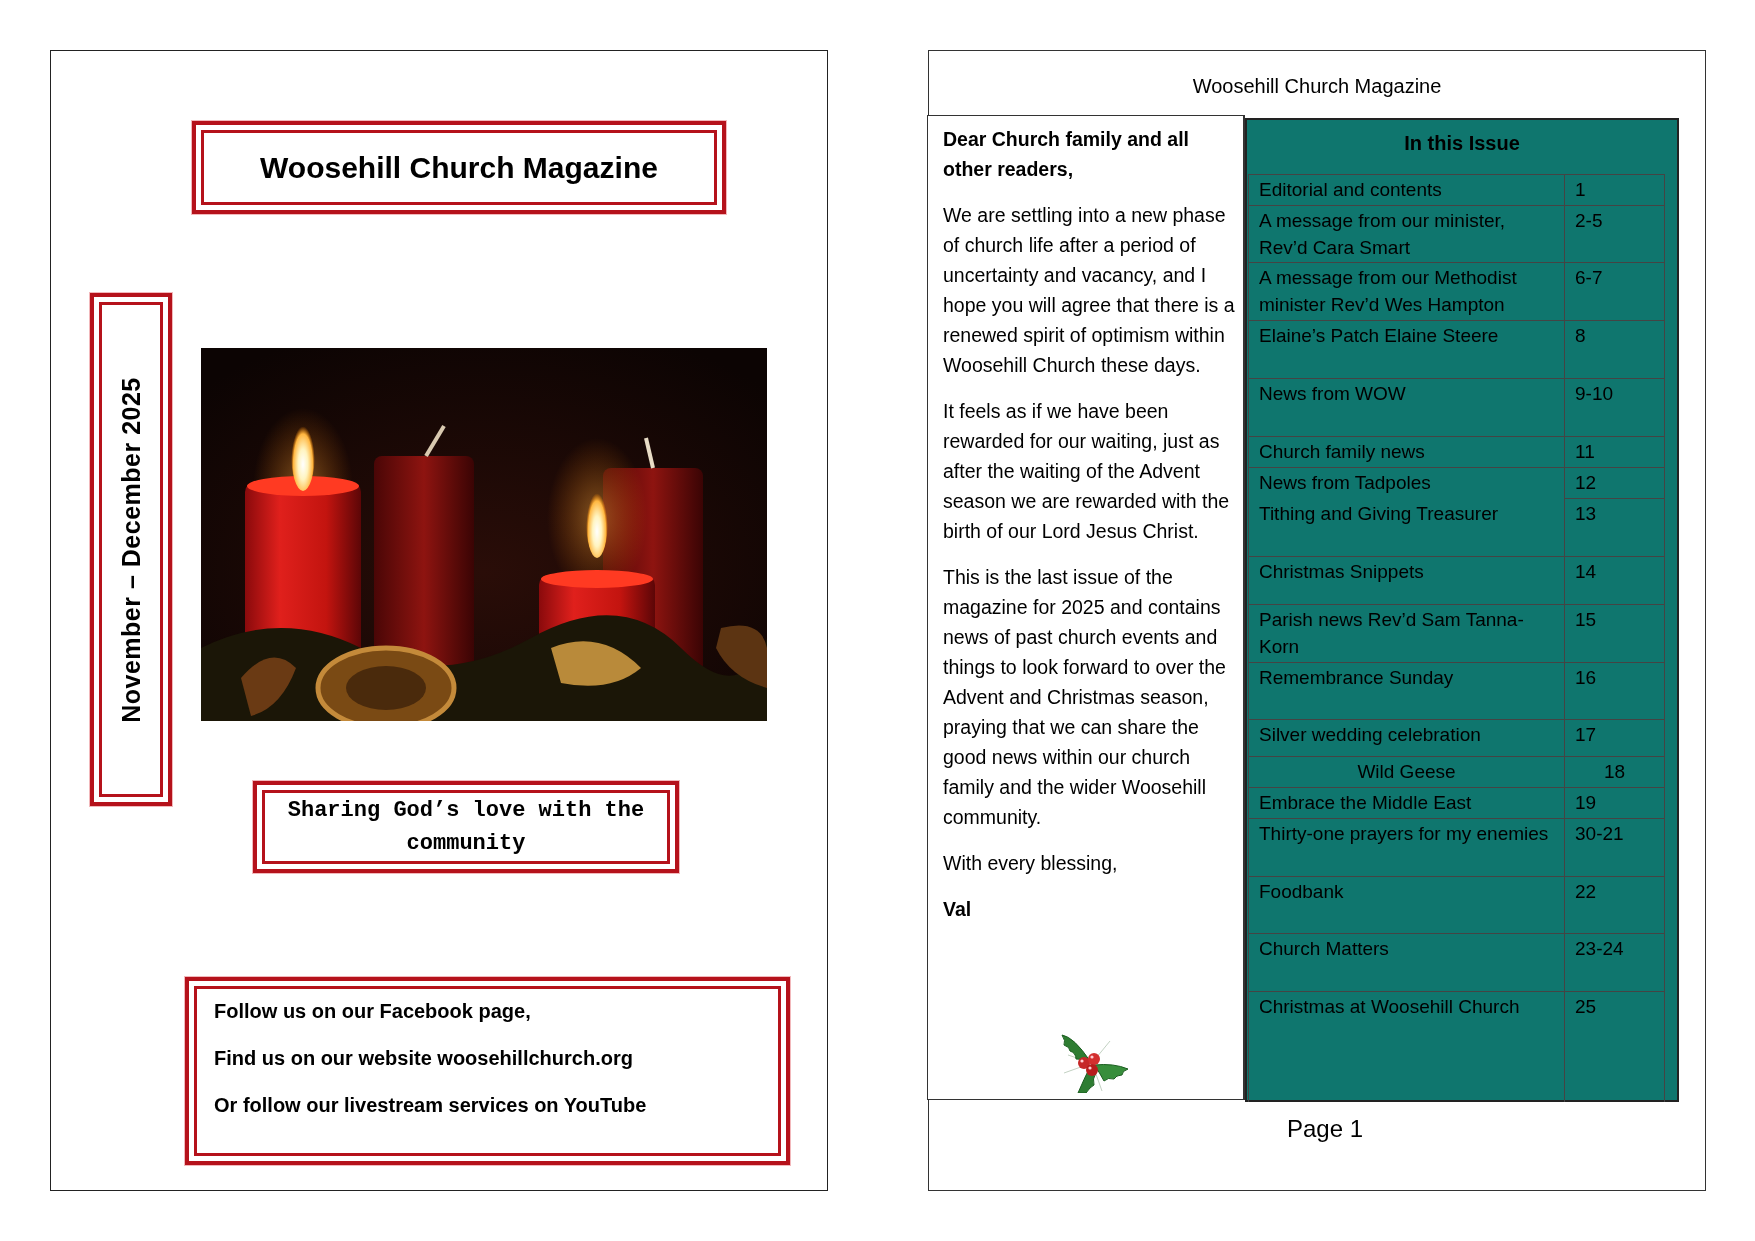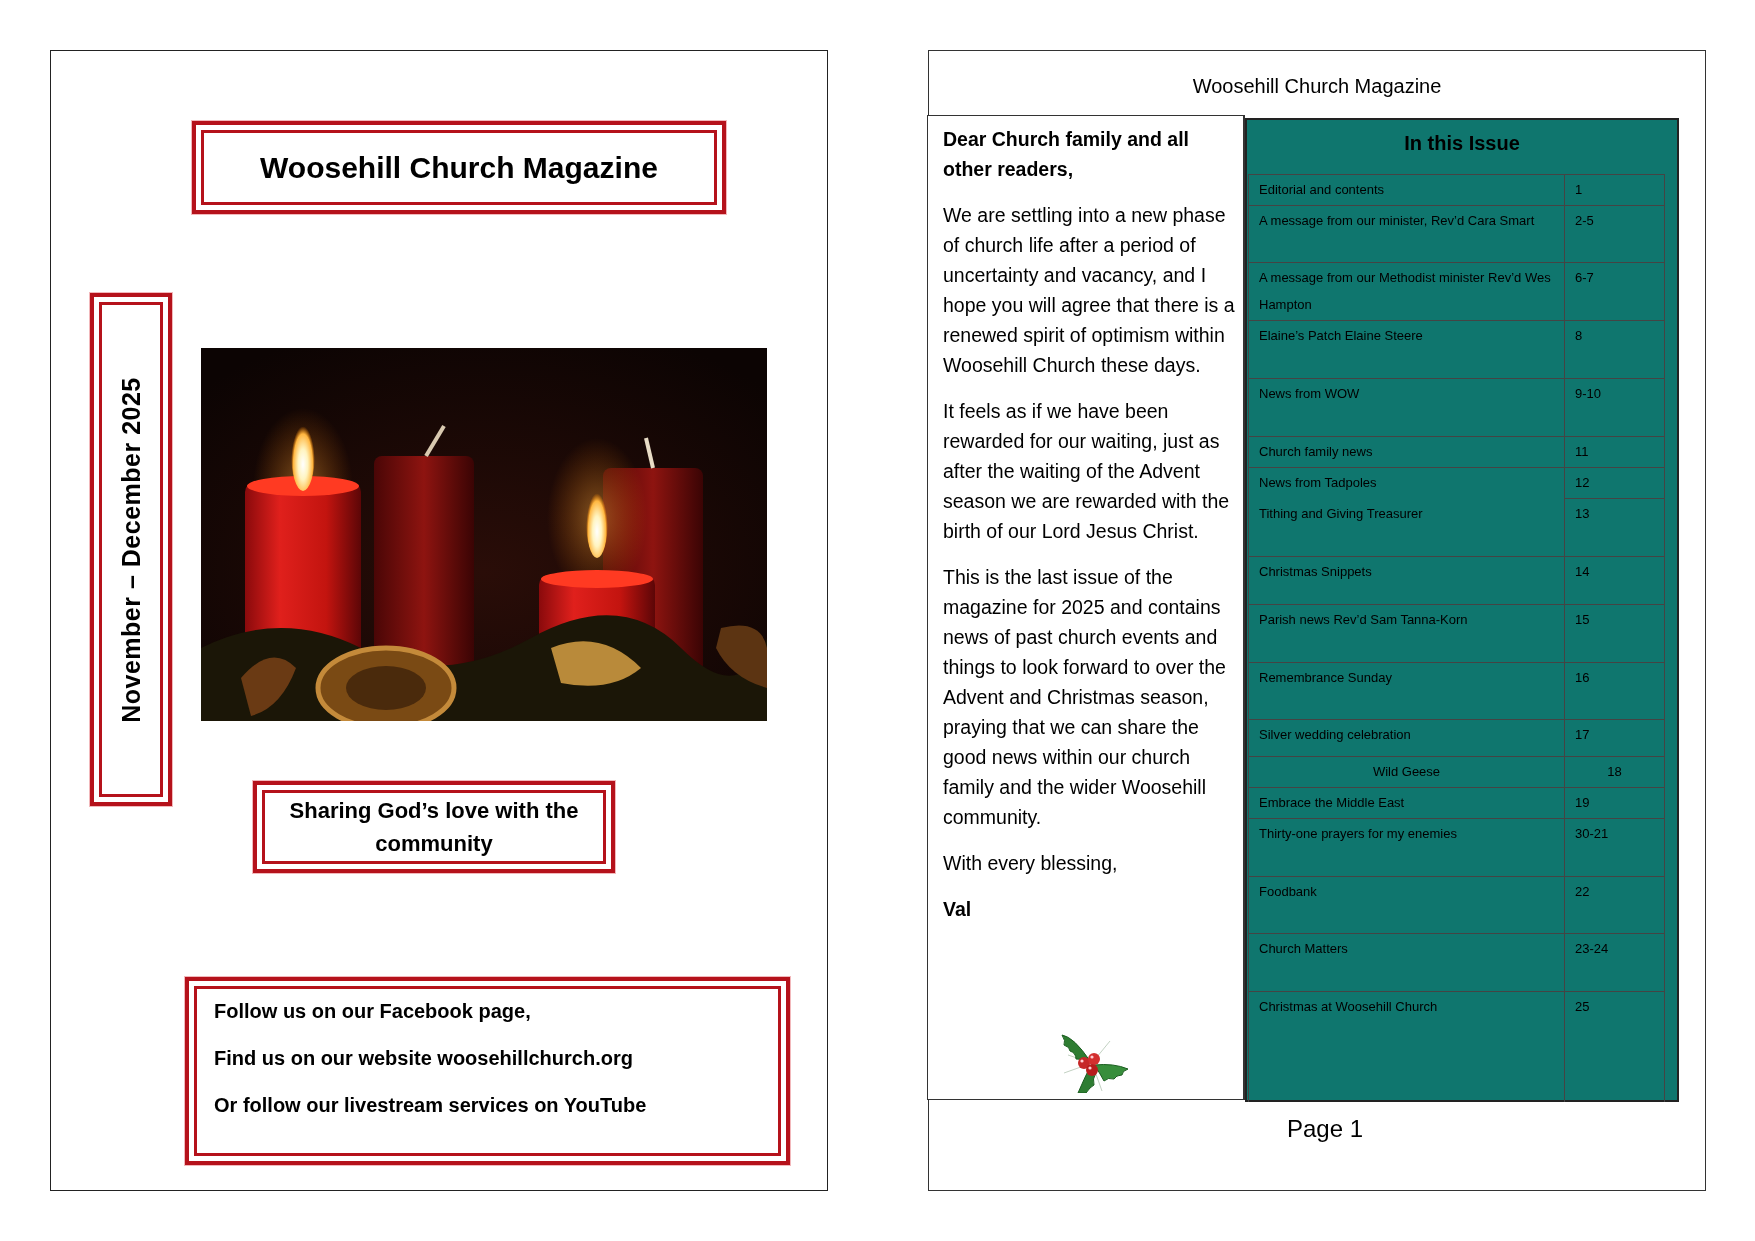--- a/index.html
+++ b/index.html
@@ -19,21 +19,21 @@
   #title-box .t { position:absolute; left:0; right:0; top:0; bottom:0; display:flex;
                   align-items:center; justify-content:center; font-weight:bold; font-size:30px; }
 
   #date-box    { left:39px; top:242px; width:82px; height:513px; }
   #date-box .t { position:absolute; left:50%; top:50%; transform:translate(-50%,-50%) rotate(-90deg);
                  white-space:nowrap; font-weight:bold; font-size:25px; letter-spacing:0.5px; }
 
   #cover-photo { position:absolute; left:150px; top:297px; width:566px; height:373px; overflow:hidden;
                  background:#100605; }
 
-  #tagline-box { left:202px; top:730px; width:362px; height:92px; }
+  #tagline-box { left:202px; top:730px; width:426px; height:92px;font-family:Liberation Mono, monospace; }
   #tagline-box .t { position:absolute; left:10px; right:10px; top:0; bottom:0; display:flex;
                     align-items:center; justify-content:center; text-align:center;
                     font-weight:bold; font-size:22px; line-height:33px; }
 
   #social-box  { left:134px; top:926px; width:605px; height:188px; }
   #social-box .lines { position:absolute; left:25px; top:16px; font-weight:bold; font-size:20px; }
   #social-box .lines div { height:47px; line-height:28px; }
 
   
   #running-header { position:absolute; left:0; right:0; top:24px; text-align:center; font-size:20px; }
@@ -41,21 +41,21 @@
                 border:1.5px solid #333; border-right:2px solid #333; box-sizing:border-box; background:#fff; }
   #letter-col .inner { position:absolute; left:15px; top:8px; width:300px; font-size:19.5px; line-height:30px; }
   #letter-col p { margin:0 0 16px 0; }
   #letter-heading { font-weight:bold; }
   #letter-signoff-name { font-weight:bold; margin-left:4px; }
   #holly { position:absolute; left:126px; top:917px; width:76px; height:60px; }
 
   #toc-box { position:absolute; left:316px; top:67px; width:434px; height:984px;
              border:2px solid #222; box-sizing:border-box; background:#0f766e; }
   #toc-heading { position:absolute; left:0; right:0; top:12px; text-align:center; font-weight:bold; font-size:20px; }
-  #toc-table { position:absolute; left:1px; top:54px; width:417px; border-collapse:collapse; font-size:13px; }
+  #toc-table { position:absolute; left:1px; top:54px; width:417px; border-collapse:collapse; font-size:19px; }
   #toc-table td { border:1.5px solid #444; vertical-align:top; padding:1px 10px 0 10px; line-height:27px; box-sizing:border-box; }
   #toc-table td.pg { width:100px; }
   #toc-table tr.merged-top td.title { border-bottom:none;margin-top:28px; }
   #toc-table tr.merged-bottom td.title { border-top:none; }
   #toc-table tr.last td { border-bottom:none; }
   #page-number { position:absolute; left:0; right:0; top:1064px; text-align:center; font-size:24px; padding-left:16px; }
 </style>
 </head>
 <body>
 

